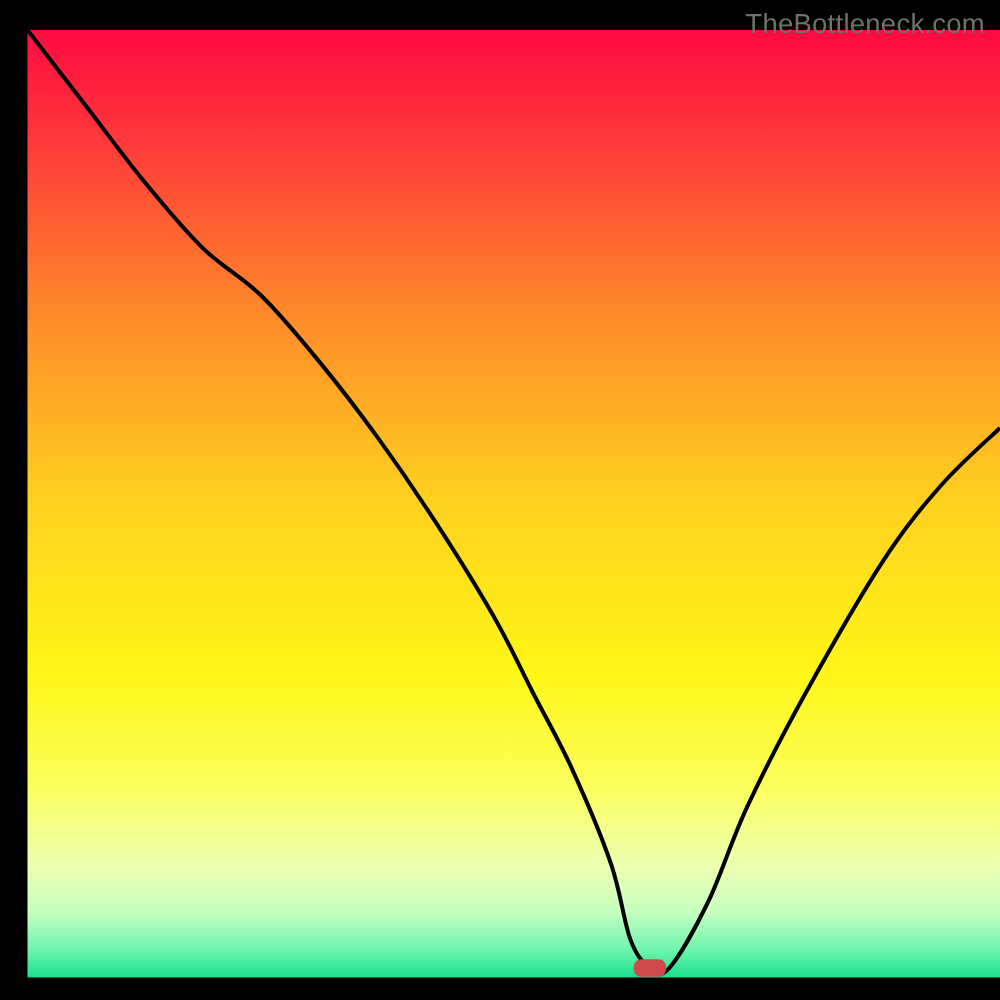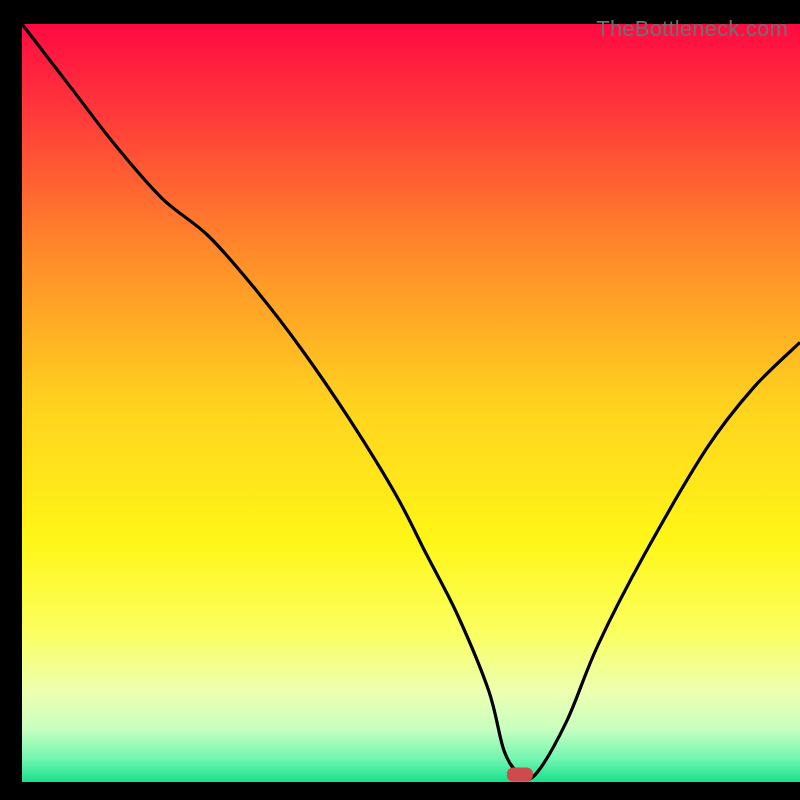--- a/index.html
+++ b/index.html
@@ -11,21 +11,21 @@
     overflow: hidden;
     font-family: Arial, Helvetica, sans-serif;
   }
   .container {
     position: relative;
     width: 800px;
     height: 800px;
   }
   .watermark {
     position: absolute;
-    top: 16px;
+    top: 6px;
     right: 12px;
     color: #707070;
     font-size: 22px;
     font-weight: 500;
     z-index: 10;
     letter-spacing: 0.2px;
   }
   svg {
     display: block;
   }

